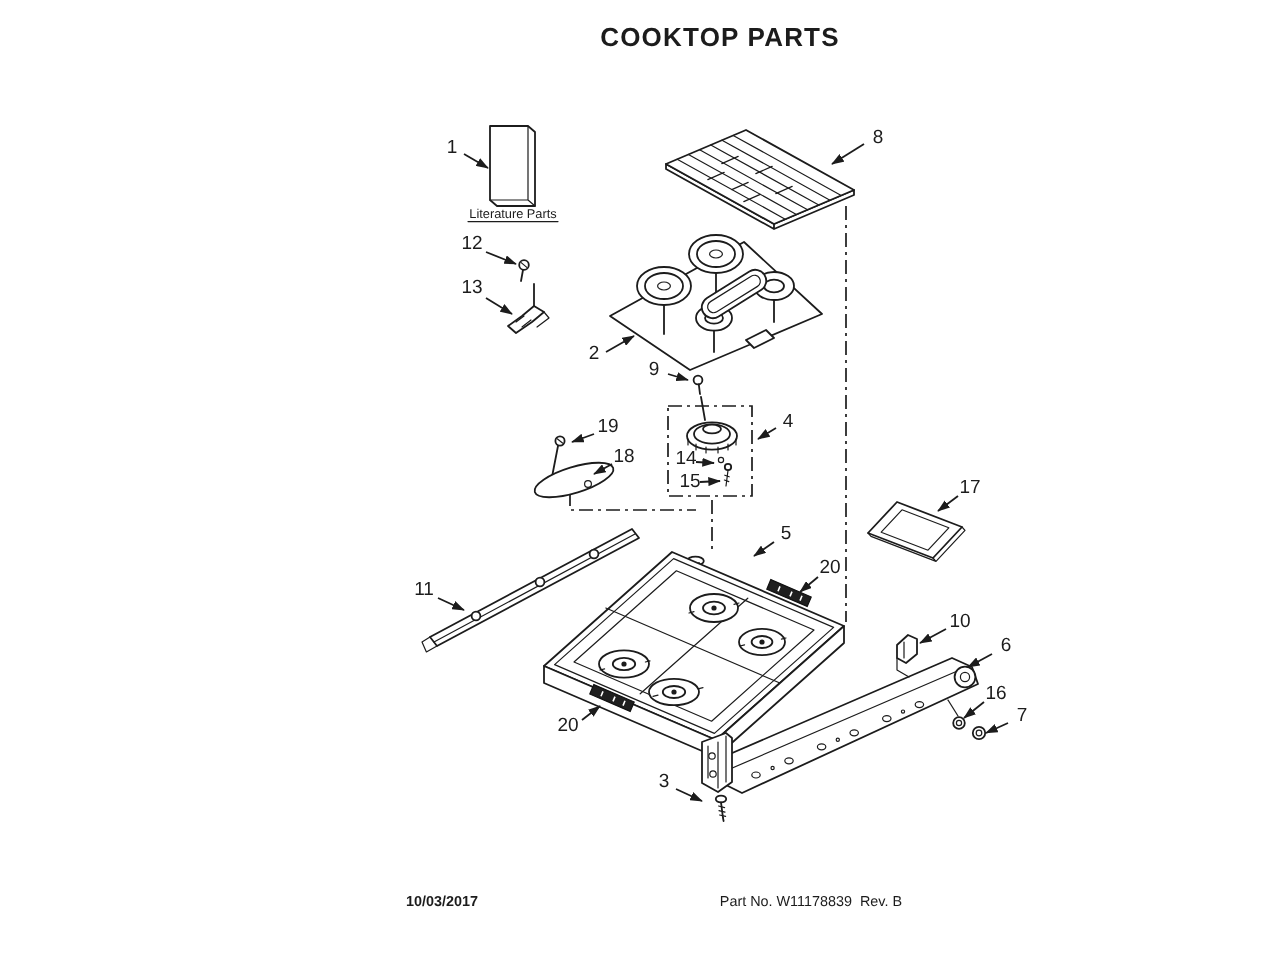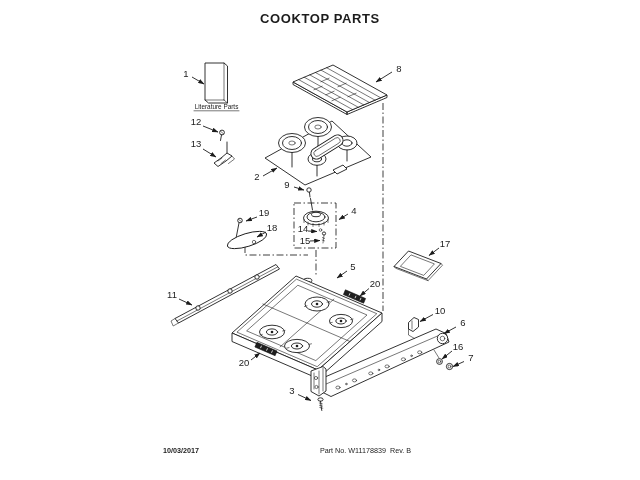--- a/index.html
+++ b/index.html
@@ -1,18 +1,18 @@
 <!DOCTYPE html>
 <html style="--ink: #1c1c1c; --bg: #ffffff;"><head>
 <meta charset="utf-8">
 <style>
   :root { --ink:#1c1c1c; --bg:#ffffff; }
   html,body{margin:0;padding:0;background:var(--bg);}
   .page{position:relative;width:588px;height:480px;background:var(--bg);overflow:hidden;
-        font-family:"Liberation Sans",sans-serif;color:var(--ink);}
+        font-family:"Liberation Sans",sans-serif;color:var(--ink);margin-left:40px;}
   .title{position:absolute;top:11px;left:0;width:640px;text-align:center;
          font-size:13px;font-weight:700;letter-spacing:.6px;}
   .footer-date{position:absolute;left:163px;top:446px;font-size:7.2px;font-weight:bold;}
   .footer-part{position:absolute;right:177px;top:446px;font-size:7.2px;white-space:pre;padding-left:14px;}
   svg{position:absolute;left:0;top:0;}
   .s{stroke:var(--ink);stroke-width:.9;fill:none;stroke-linejoin:round;stroke-linecap:round;}
   .sf{stroke:var(--ink);stroke-width:.9;fill:#fff;stroke-linejoin:round;}
   .thin{stroke-width:.6;}
   .dd{stroke:var(--ink);stroke-width:.85;fill:none;stroke-dasharray:7 2.5 1.5 2.5;}
   .dark{fill:#1f1f1f;stroke:#111;stroke-width:.6;}

